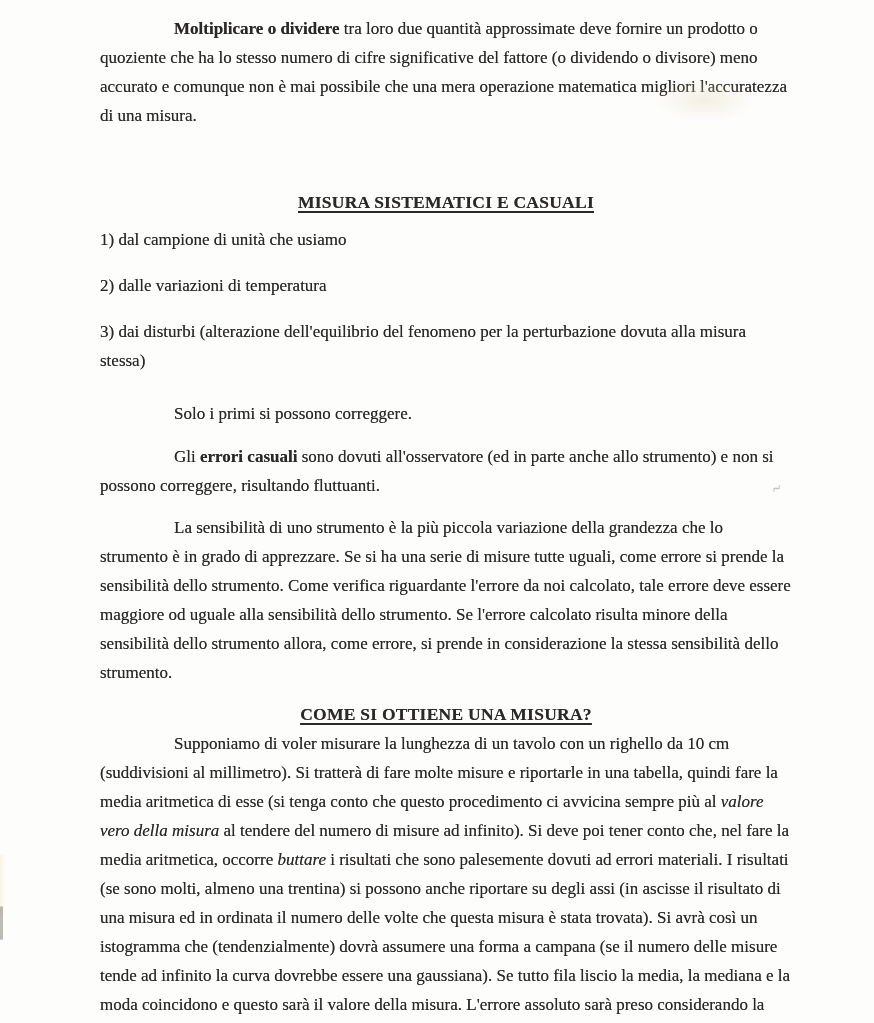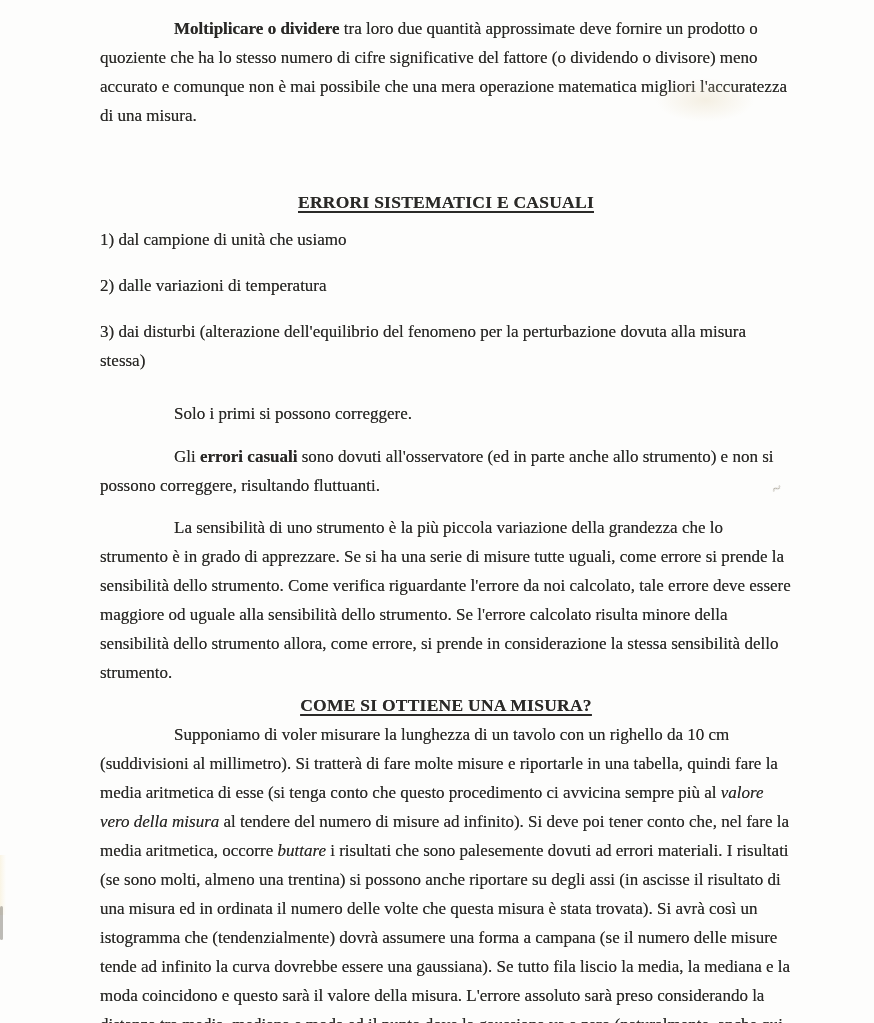--- a/index.html
+++ b/index.html
@@ -25,21 +25,21 @@
   .heading .hline{text-decoration:underline;text-decoration-thickness:1.8px;text-underline-offset:3px;}
   
   .m-intro{padding-top:14px;}
   .m-h1{margin-top:58px;}
   .m-sist{margin-top:60px;}
   .m-c1{margin-top:8px;}
   .m-c{margin-top:17px;}
   .m-cas{margin-top:14px;}
   .m-solo{margin-top:24px;}
   .m-sens{margin-top:13px;}
-  .m-h2{margin-top:4px;}
+  .m-h2{margin-top:13px;}
   .m-ind{margin-top:16px;}
   .m-proc{margin-top:0;}
   
   .smudge{
     position:absolute;left:655px;top:78px;width:100px;height:44px;
     background:radial-gradient(ellipse at center, rgba(233,222,196,0.45), rgba(233,222,196,0) 70%);
     pointer-events:none;
   }
   .squiggle{
     position:absolute;left:772px;top:480px;
@@ -57,21 +57,21 @@
   }
 </style>
 </head>
 <body>
 
 <div class="page">
   <div class="content">
 
     <p class="indent m-intro"><span class="bold">Moltiplicare o dividere</span><span> tra loro due quantità approssimate deve fornire un prodotto o quoziente che ha lo stesso numero di cifre significative del fattore (o dividendo o divisore) meno accurato e comunque non è mai possibile che una mera operazione matematica migliori l'accuratezza di una misura.</span></p>
 
-    <h2 class="heading m-h1"><span class="hline">ERRORI SISTEMATICI E CASUALI</span></h2>
+    <h2 class="heading m-h1"><span class="hline">MISURA SISTEMATICI E CASUALI</span></h2>
 
 
     <p class="m-c1">1) dal campione di unità che usiamo</p>
     <p class="m-c">2) dalle variazioni di temperatura</p>
     <p class="m-c">3) dai disturbi (alterazione dell'equilibrio del fenomeno per la perturbazione dovuta alla misura stessa)</p>
 
     <p class="indent m-solo">Solo i primi si possono correggere.</p>
 
     <p class="indent m-cas"><span>Gli </span><span class="bold">errori casuali</span><span> sono dovuti all'osservatore (ed in parte anche allo strumento)  e non si possono correggere, risultando fluttuanti.</span></p>
 

